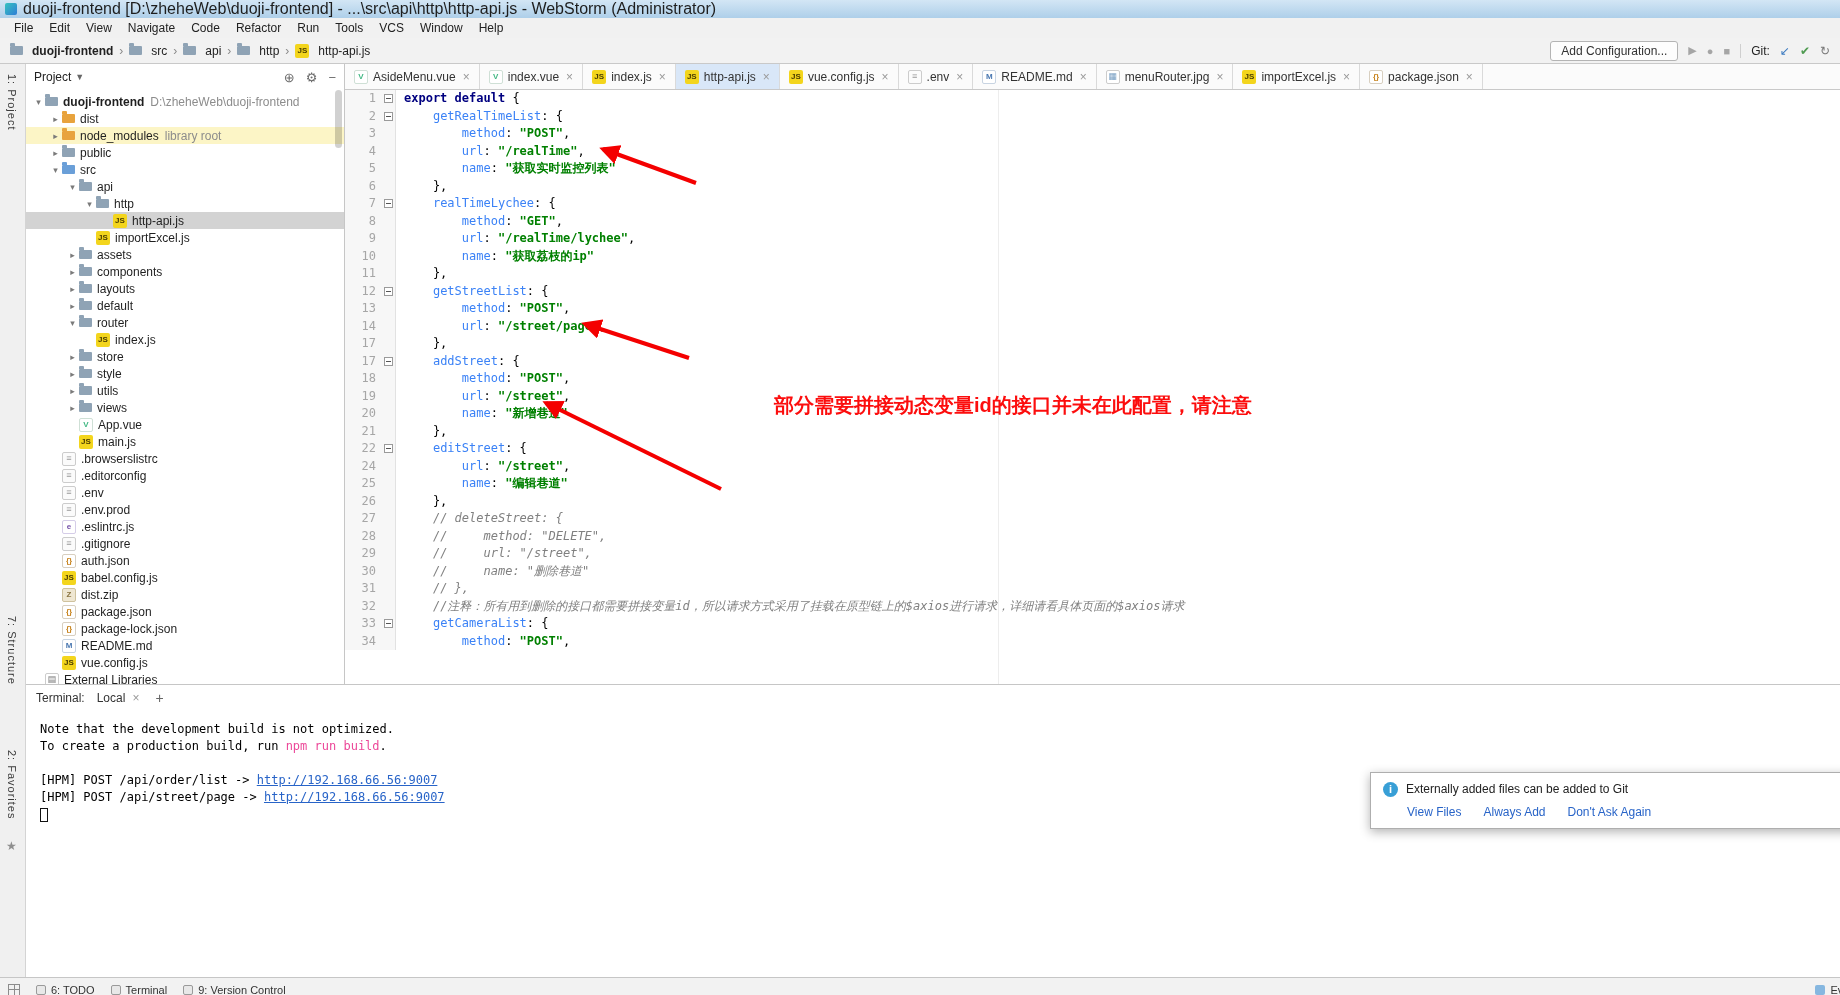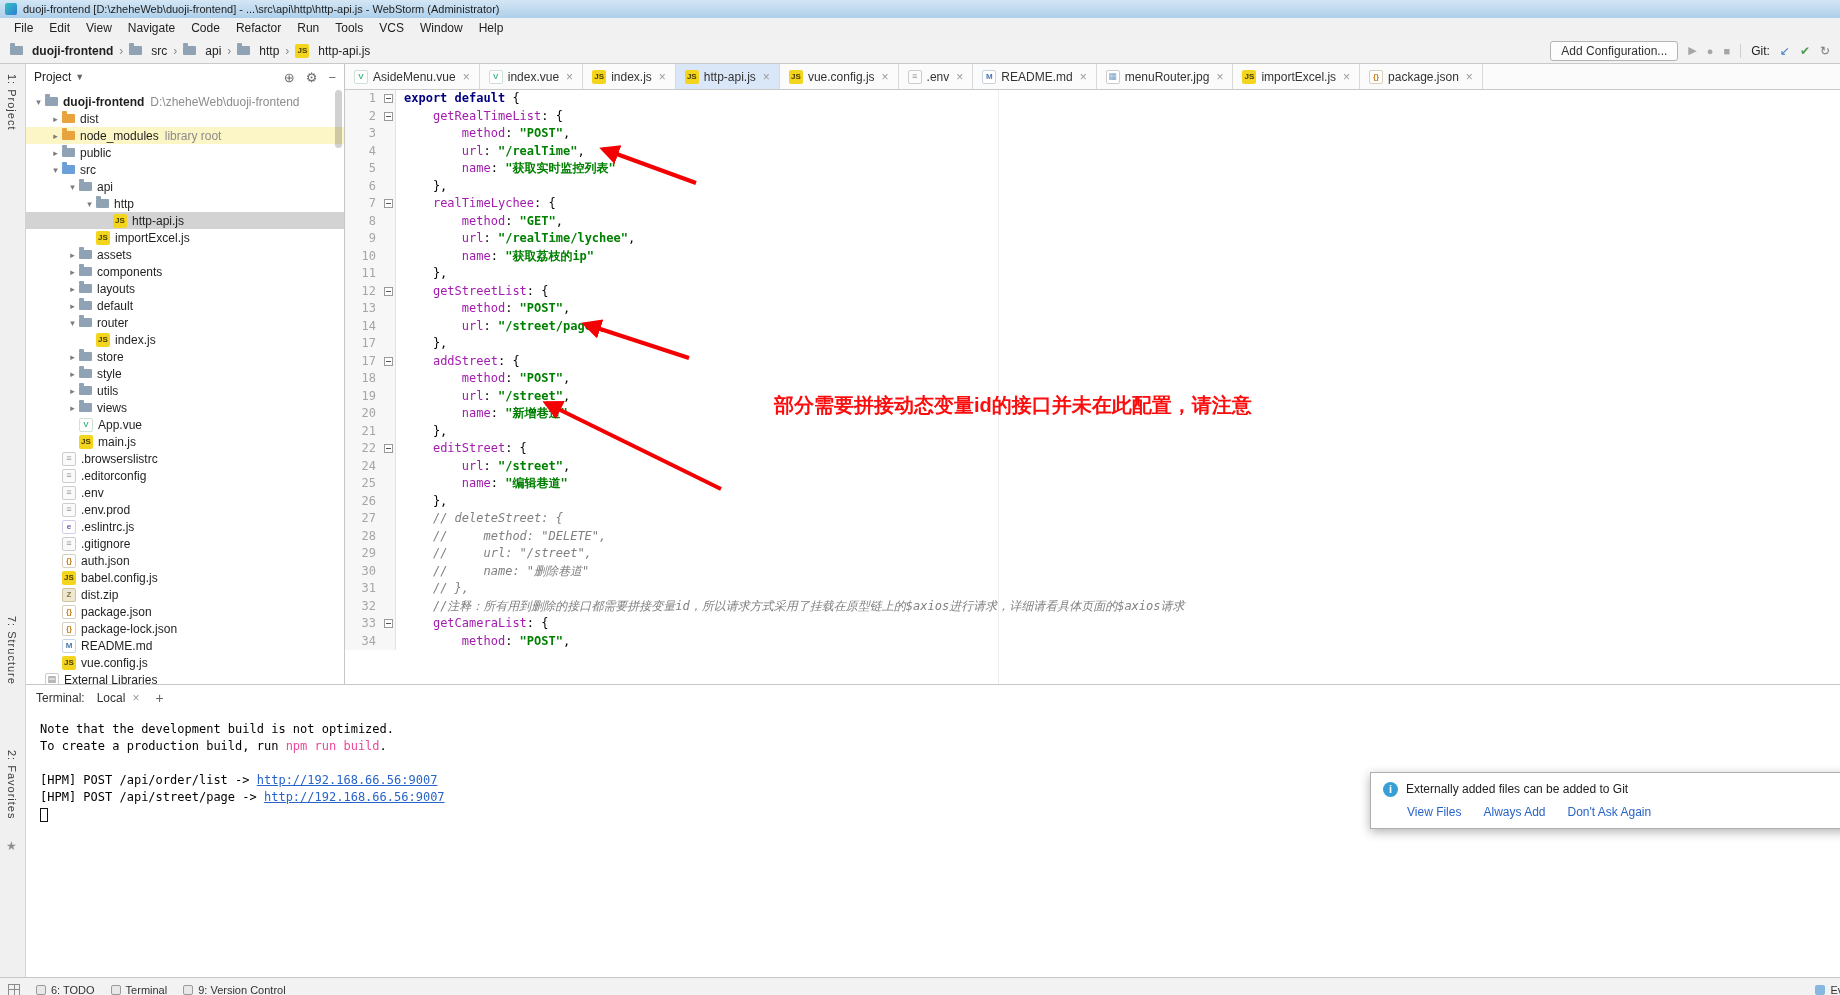--- a/index.html
+++ b/index.html
@@ -1,21 +1,21 @@
 <!DOCTYPE html>
 <html><head>
 <meta charset="utf-8">
 <style>
   * { box-sizing: border-box; margin: 0; padding: 0; }
   html,body { width:1840px; height:995px; }
   body { font-family:"Liberation Sans",sans-serif; font-size:12px; color:#222; background:#f2f2f2; }
   .window { position:relative; width:1840px; height:995px; overflow:hidden; background:#f2f2f2; }
 
   
-  .titlebar { height:18px; background:linear-gradient(#d3e6f5,#aecfe9); display:flex; align-items:center; gap:6px; padding:0 5px; font-size:11px; color:#1e1e1e; }
+  .titlebar { height:18px; background:linear-gradient(#d3e6f5,#aecfe9); display:flex; align-items:center; gap:6px; padding:0 5px; font-size:16px; color:#1e1e1e; }
   .ws-icon { width:12px; height:12px; border-radius:2px; background:linear-gradient(135deg,#35c3c0,#2f7dd6); flex:none; }
   .menubar { height:20px; background:#f1f1f1; display:flex; align-items:center; padding:0 6px; }
   .menu-item { padding:1px 8px; }
   .navbar { height:26px; background:#f2f2f2; border-bottom:1px solid #c9c9c9; display:flex; align-items:center; padding:0 10px; }
   .bc-item { display:inline-flex; align-items:center; gap:4px; }
   .bc-sep { margin:0 6px; color:#8a8a8a; }
   .bold { font-weight:700; }
   .nav-right { margin-left:auto; display:flex; align-items:center; gap:10px; }
   .add-config { border:1px solid #b4b4b4; background:#fdfdfd; border-radius:3px; padding:2px 10px; color:#333; }
   .ticon { color:#a5a5a5; font-size:11px; }
@@ -71,21 +71,21 @@
   .tab.active { background:#d9e7f8; }
   .tab-close { color:#9a9a9a; font-size:12px; margin-left:2px; }
   .editor-content { flex:1; position:relative; background:#fff; overflow:hidden; }
   .cl { display:flex; height:17.5px; line-height:17.5px; font-family:"DejaVu Sans Mono",monospace; font-size:12px; }
   .cl .num { width:36px; flex:none; padding-right:5px; text-align:right; color:#a6a6a6; background:#f7f7f7; }
   .cl .fold { width:15px; flex:none; background:#f7f7f7; border-right:1px solid #e2e2e2; display:flex; align-items:center; justify-content:center; }
   .fold-box { width:9px; height:9px; border:1px solid #9a9a9a; background:#fff; position:relative; }
   .fold-box::after { content:""; position:absolute; left:1px; right:1px; top:3px; height:1px; background:#555; }
   .cl .txt { white-space:pre; padding-left:8px; }
   .tk-kw { color:#000080; font-weight:700; }
-  .tk-prop { color:#a21caf; }
+  .tk-prop { color:#3b82f6; }
   .tk-str { color:#008000; font-weight:700; }
   .tk-com { color:#808080; font-style:italic; }
   .tk-pln { color:#000; }
   .guide { position:absolute; top:0; bottom:0; left:653px; width:1px; background:#ededed; pointer-events:none; }
   .overlay { position:absolute; inset:0; pointer-events:none; }
   .annotation { position:absolute; left:429px; top:302px; font-weight:700; font-size:20px; color:#fc0d0d; white-space:nowrap; }
 
   
   .terminal-panel { flex:1; min-height:0; border-top:1px solid #c6c6c6; background:#fff; display:flex; flex-direction:column; }
   .terminal-header { height:26px; flex:none; display:flex; align-items:center; padding:0 10px; gap:6px; color:#333; }

